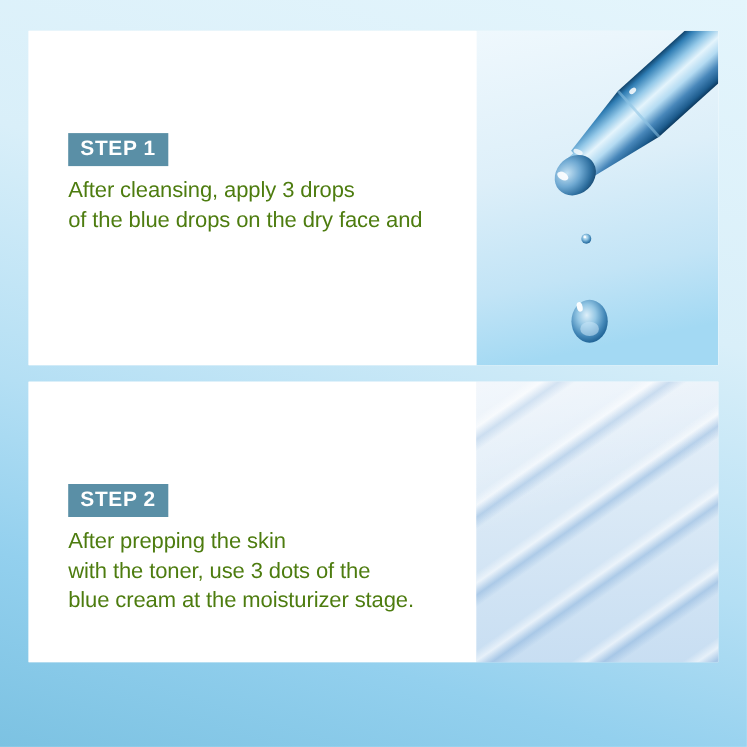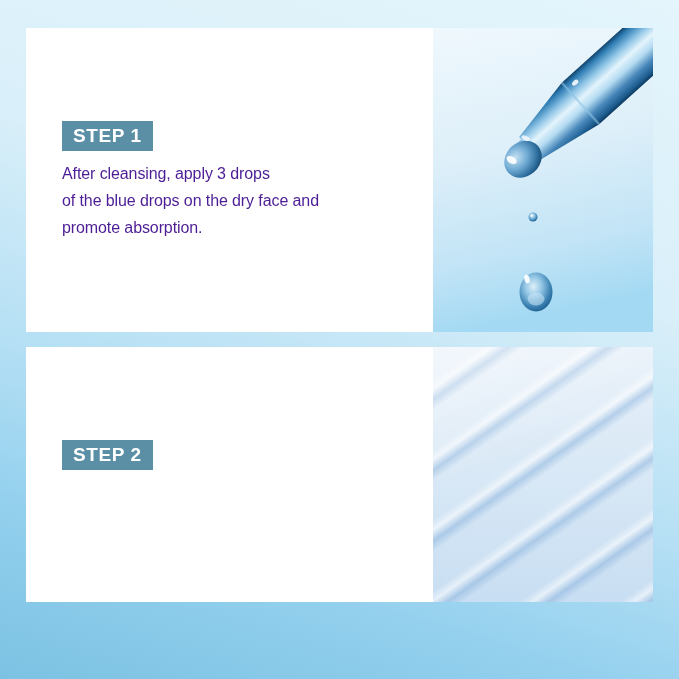--- a/index.html
+++ b/index.html
@@ -50,23 +50,23 @@
     font-weight: bold;
     letter-spacing: 0.6px;
     line-height: 30px;
     height: 30px;
     padding: 0 11px;
     box-shadow: 0 1px 0 rgba(255,255,255,0.55), 1px 0 0 rgba(255,255,255,0.35);
   }
 
   .desc {
     margin-top: 9px;
-    font-size: 16px;
+    font-size: 20px;
     line-height: 27px;
-    color: #4c1d95;
+    color: #4d7c0f;
     letter-spacing: -0.1px;
   }
 
   .desc .line { display: block; }
 
   .panel-photo {
     width: 220px;
     flex: none;
     height: 100%;
     overflow: hidden;
@@ -93,21 +93,20 @@
 <body>
 
 <div class="page">
 
   <section class="panel panel-step1">
     <div class="panel-text">
       <span class="badge">STEP 1</span>
       <p class="desc">
         <span class="line">After cleansing, apply 3 drops</span>
         <span class="line">of the blue drops on the dry face and</span>
-        <span class="line">promote absorption.</span>
       </p>
     </div>
     <div class="panel-photo">
       <svg width="220" height="304" viewBox="0 0 220 304">
         <defs>
           <linearGradient id="phbg" x1="0" y1="0" x2="0.15" y2="1">
             <stop offset="0" stop-color="#eff8fd"></stop>
             <stop offset="0.45" stop-color="#ddeff9"></stop>
             <stop offset="0.78" stop-color="#c2e4f6"></stop>
             <stop offset="1" stop-color="#a3d9f3"></stop>
@@ -160,17 +159,22 @@
         <ellipse cx="103" cy="264" rx="16.5" ry="19.5" fill="url(#drop)"></ellipse>
         <ellipse cx="103" cy="271" rx="8.5" ry="6.5" fill="#c8e6f7" opacity="0.55"></ellipse>
         <ellipse cx="94" cy="251" rx="2.6" ry="4.4" fill="#ffffff" opacity="0.95" transform="rotate(-15 94 251)"></ellipse>
       </svg>
     </div>
   </section>
 
   <section class="panel panel-step2">
     <div class="panel-text">
       <span class="badge">STEP 2</span>
+      <p class="desc">
+        <span class="line">After prepping the skin</span>
+        <span class="line">with the toner, use 3 dots of the</span>
+        <span class="line">blue cream at the moisturizer stage.</span>
+      </p>
     </div>
     <div class="panel-photo photo-cream"></div>
   </section>
 
 </div>
 
 </body></html>

